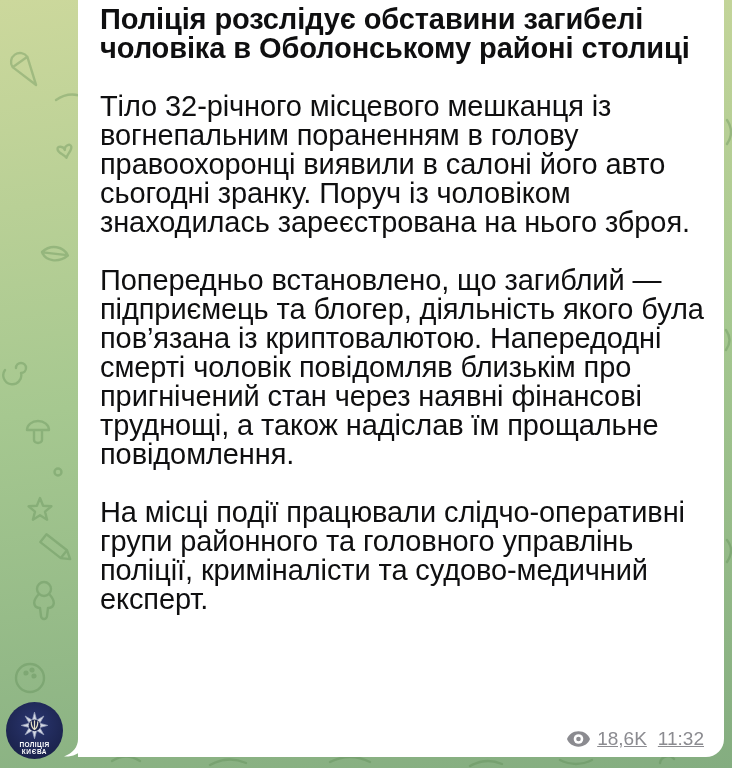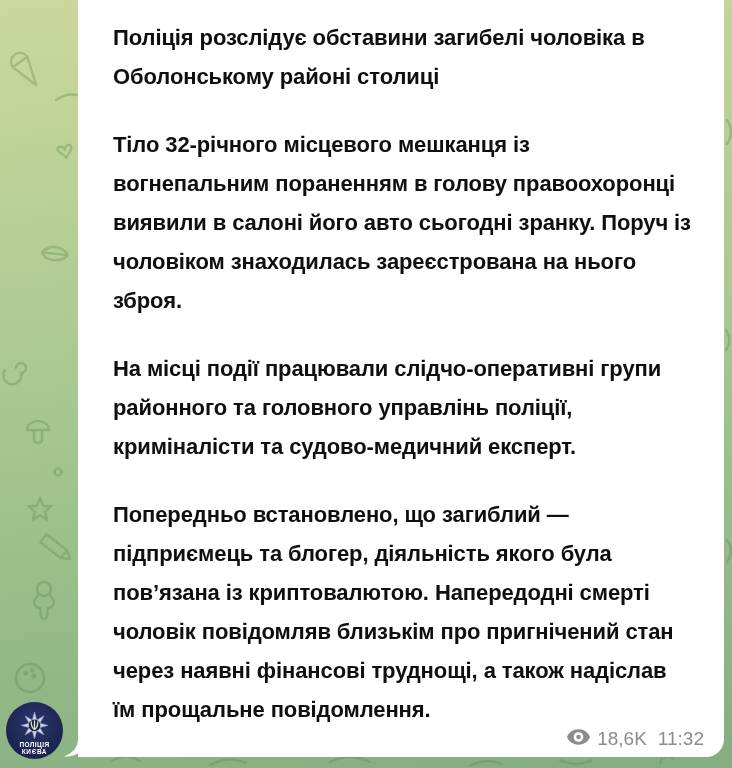--- a/index.html
+++ b/index.html
@@ -10,27 +10,27 @@
   }
   .pattern{position:absolute;left:0;top:0;width:732px;height:768px;opacity:.33;}
   .pattern *{stroke:var(--c-doodle,#57864e);stroke-width:2.4;fill:none;stroke-linecap:round;stroke-linejoin:round;}
   .bubble{
     position:absolute;left:78px;top:0;width:646px;height:757px;box-sizing:border-box;
     background:var(--c-bubble,#fff);border-radius:0 0 18px 0;
     padding:5px 20px 0 22px;overflow:hidden;
   }
   .title{font-weight:700;}
   .title,.bubble p{
-    margin:13px;font-size:22px;line-height:39px;letter-spacing:-0.1px;
+    margin:0;font-size:29px;line-height:29px;letter-spacing:-0.1px;
     color:var(--c-text,#0f0f10);
   }
-  .bubble p{margin-top:29px;font-weight:700;}
+  .bubble p{margin-top:29px;font-weight:400;}
   .meta{
-    position:absolute;right:20px;bottom:8px;display:flex;gap:7px;
-    color:var(--c-meta,#8b8b90);font-size:19px;line-height:20px;
+    position:absolute;right:20px;bottom:8px;display:flex;align-items:center;gap:7px;
+    color:var(--c-meta,#8b8b90);font-size:19px;line-height:20px;text-decoration:underline;
   }
   .meta .views{margin-right:4px;}
   .tail{position:absolute;left:62px;top:719px;}
   .avatar{position:absolute;left:6px;top:702px;width:57px;height:57px;}
 </style>
 </head>
 <body style="--c-bg-top: #ccd89c; --c-bg-bottom: #84ad80; --c-doodle: #57864e; --c-bubble: #ffffff; --c-text: #0f0f10; --c-meta: #8b8b90; --c-avatar-bg: #1e2a5a;">
 
 <div>
 
@@ -84,22 +84,22 @@
     <path d="M660 763 a8 8 0 0 1 14 -4"></path>
 
     <path d="M727 120 q8 12 0 24"></path>
     <path d="M726 330 q7 10 0 20"></path>
     <path d="M727 540 q8 10 0 22"></path>
   </svg>
 
   <div class="bubble">
     <div class="title">Поліція розслідує обставини загибелі чоловіка в Оболонському районі столиці</div>
     <p>Тіло 32-річного місцевого мешканця із вогнепальним пораненням в голову правоохоронці виявили в салоні його авто сьогодні зранку. Поруч із чоловіком знаходилась зареєстрована на нього зброя.</p>
+    <p>Попередньо встановлено, що загиблий — підприємець та блогер, діяльність якого була пов’язана із криптовалютою. Напередодні смерті чоловік повідомляв близькім про пригнічений стан через наявні фінансові труднощі, а також надіслав їм прощальне повідомлення.</p>
     <p>На місці події працювали слідчо-оперативні групи районного та головного управлінь поліції, криміналісти та судово-медичний експерт.</p>
-    <p>Попередньо встановлено, що загиблий — підприємець та блогер, діяльність якого була пов’язана із криптовалютою. Напередодні смерті чоловік повідомляв близькім про пригнічений стан через наявні фінансові труднощі, а також надіслав їм прощальне повідомлення.</p>
 
     <div class="meta">
       <svg width="23" height="16" viewBox="0 0 24 16">
         <path fill="#8b8b90" d="M12 0 C6 0 1.6 3.6 0 8 C1.6 12.4 6 16 12 16 C18 16 22.4 12.4 24 8 C22.4 3.6 18 0 12 0 Z"></path>
         <circle cx="12" cy="8" r="5" fill="#ffffff"></circle>
         <circle cx="12" cy="8" r="2.4" fill="#8b8b90"></circle>
       </svg>
       <span class="views">18,6K</span>
       <span>11:32</span>
     </div>

